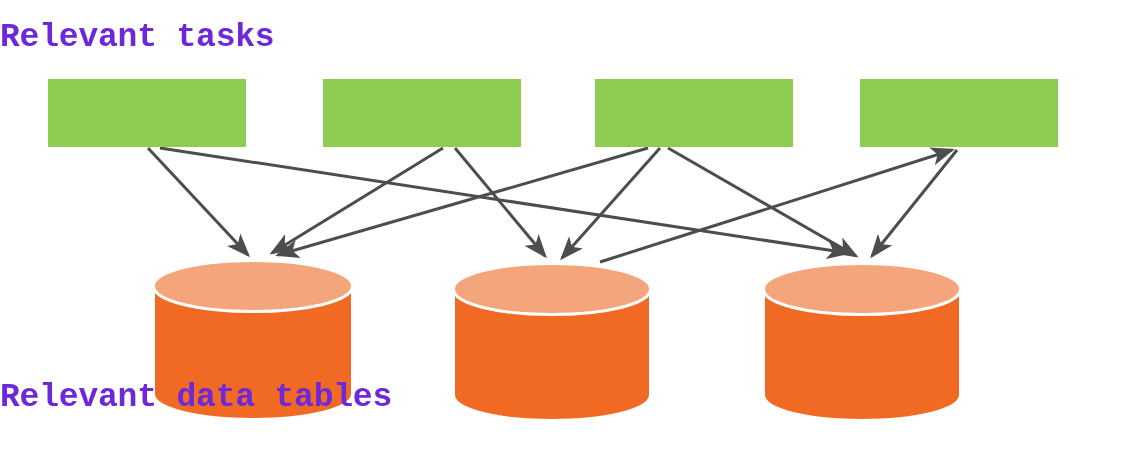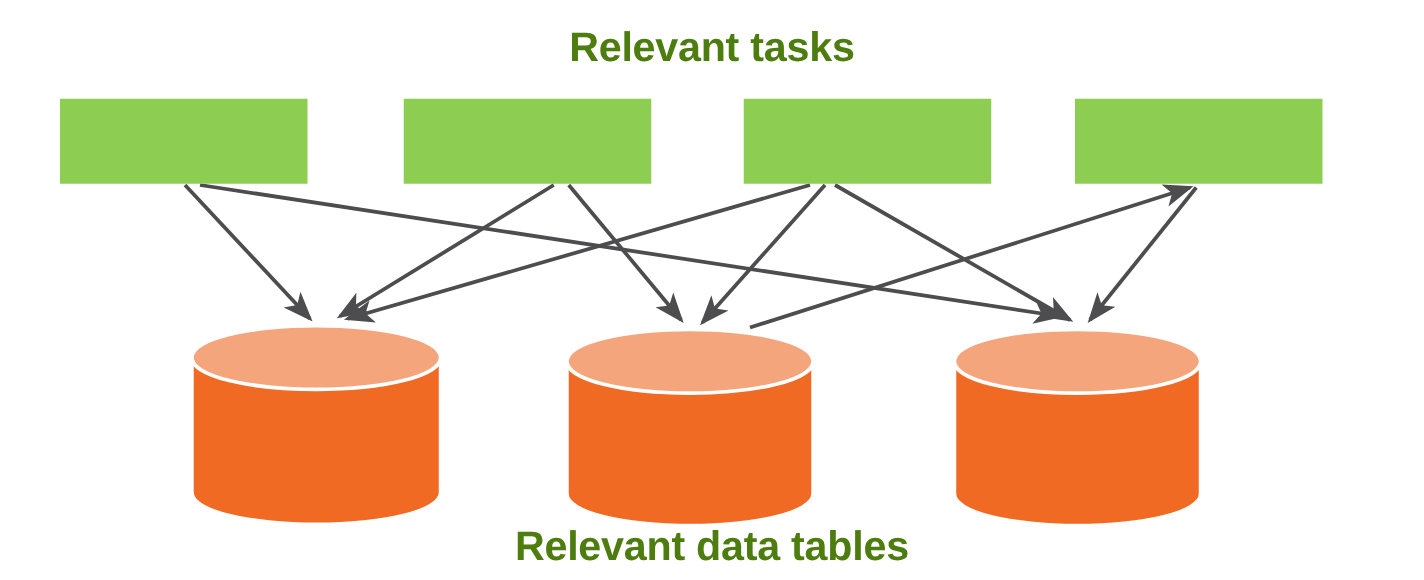--- a/index.html
+++ b/index.html
@@ -22,35 +22,34 @@
     position: absolute;
     left: 0;
     top: 0;
     width: 1139px;
     height: 464px;
     display: block;
   }
   .caption {
     position: absolute;
     width: 100%;
-    text-align: center;
-    font-family: Liberation Sans, sans-serif;
+    font-family: Liberation Mono, monospace;
     font-weight: bold;
-    color: #4d7c0f;
+    color: #6d28d9;
     letter-spacing: -0.2px;
     white-space: nowrap;
     pointer-events: none;
   }
   #title-top {
     top: 18px;
     font-size: 33px;
     line-height: 40px;
   }
   #title-bottom {
-    top: 417px;
+    top: 378px;
     font-size: 33px;
     line-height: 40px;
   }
 </style>
 </head>
 <body>
 
 <div id="stage">
 
   <div class="caption" id="title-top">Relevant tasks</div>

